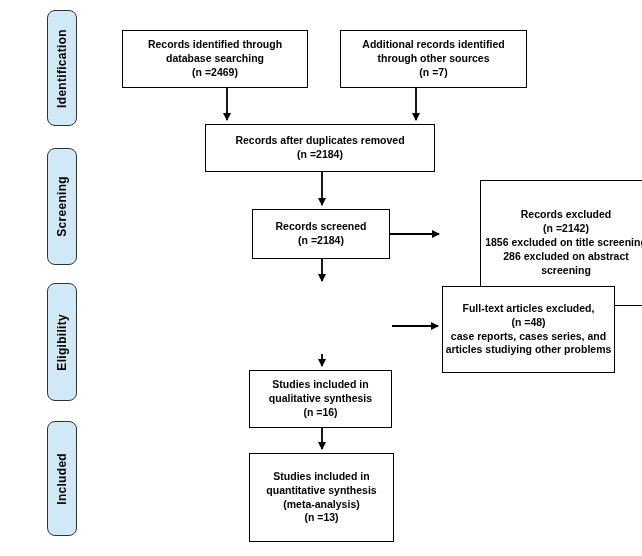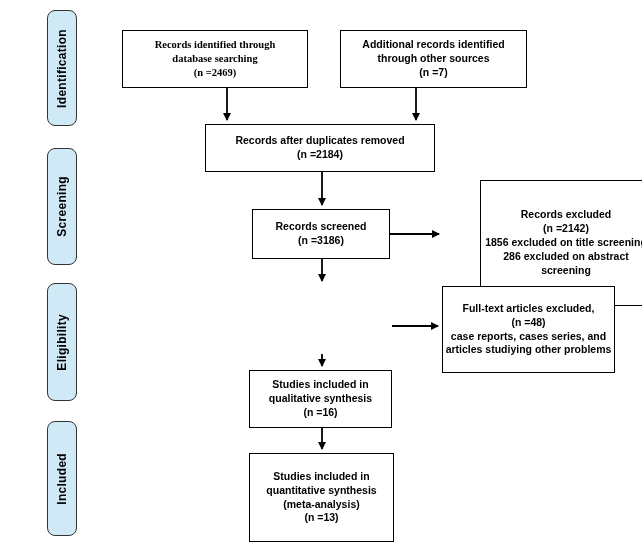--- a/index.html
+++ b/index.html
@@ -50,21 +50,21 @@
     justify-content: center;
     text-align: center;
     font-size: 10.5px;
     font-weight: 600;
     line-height: 1.32;
     color: #000000;
     white-space: pre-line;
     box-sizing: border-box;
     padding: 2px 1px;
   }
-  #box-identified    { left: 122px; top: 30px;  width: 186px; height: 58px; font-family: Liberation Serif, serif; }
+  #box-identified    { left: 122px; top: 30px;  width: 186px; height: 58px; }
   #box-additional    { left: 334px; top: 30px;  width: 187px; height: 58px; margin-left: 6px; }
   #box-duplicates    { left: 205px; top: 124px; width: 230px; height: 48px; }
   #box-screened      { left: 252px; top: 209px; width: 138px; height: 50px; }
   #box-excluded      { left: 443px; top: 180px; width: 172px; height: 126px; margin-left: 37px; }
   #box-assessed      { left: 249px; top: 285px; width: 143px; height: 69px; }
   #box-ft-excluded   { left: 442px; top: 286px; width: 173px; height: 87px; }
   #box-qualitative   { left: 249px; top: 370px; width: 143px; height: 58px; }
   #box-quantitative  { left: 249px; top: 453px; width: 145px; height: 89px; }
 
   #arrows {
@@ -113,21 +113,21 @@
 (n =2469)</div>
 
   <div class="fbox" id="box-additional">Additional records identified
 through other sources
 (n =7)</div>
 
   <div class="fbox" id="box-duplicates">Records after duplicates removed
 (n =2184)</div>
 
   <div class="fbox" id="box-screened">Records screened
-(n =3186)</div>
+(n =2184)</div>
 
   <div class="fbox" id="box-excluded">Records excluded
 (n =2142)
 1856 excluded on title screening
 286 excluded on abstract
 screening</div>
 
 
   <div class="fbox" id="box-ft-excluded">Full-text articles excluded,
 (n =48)

